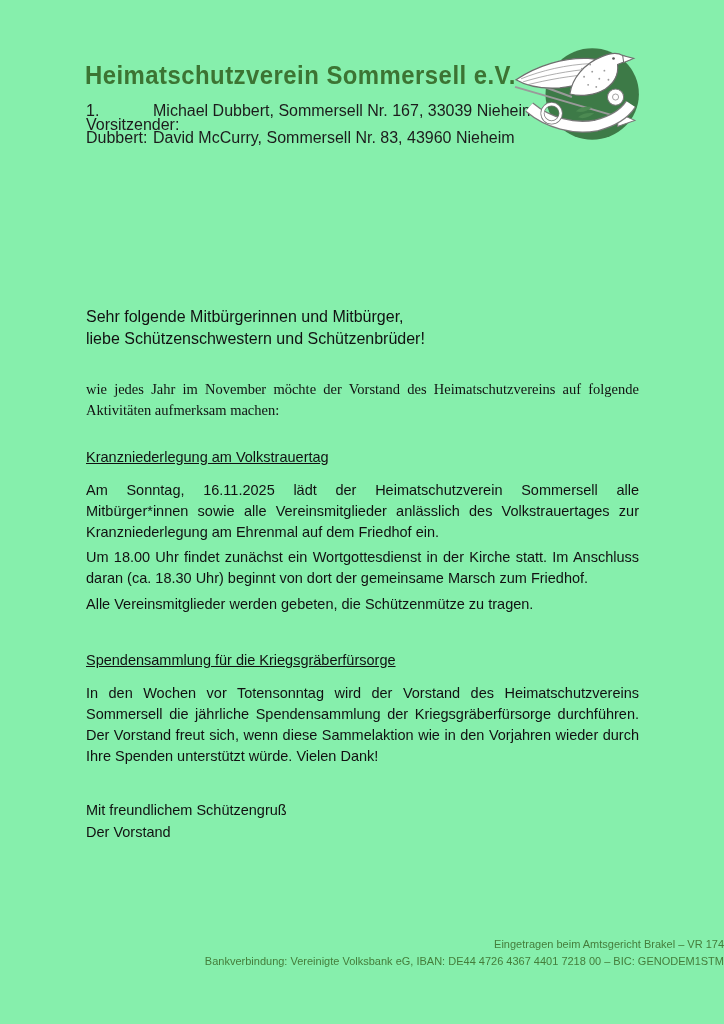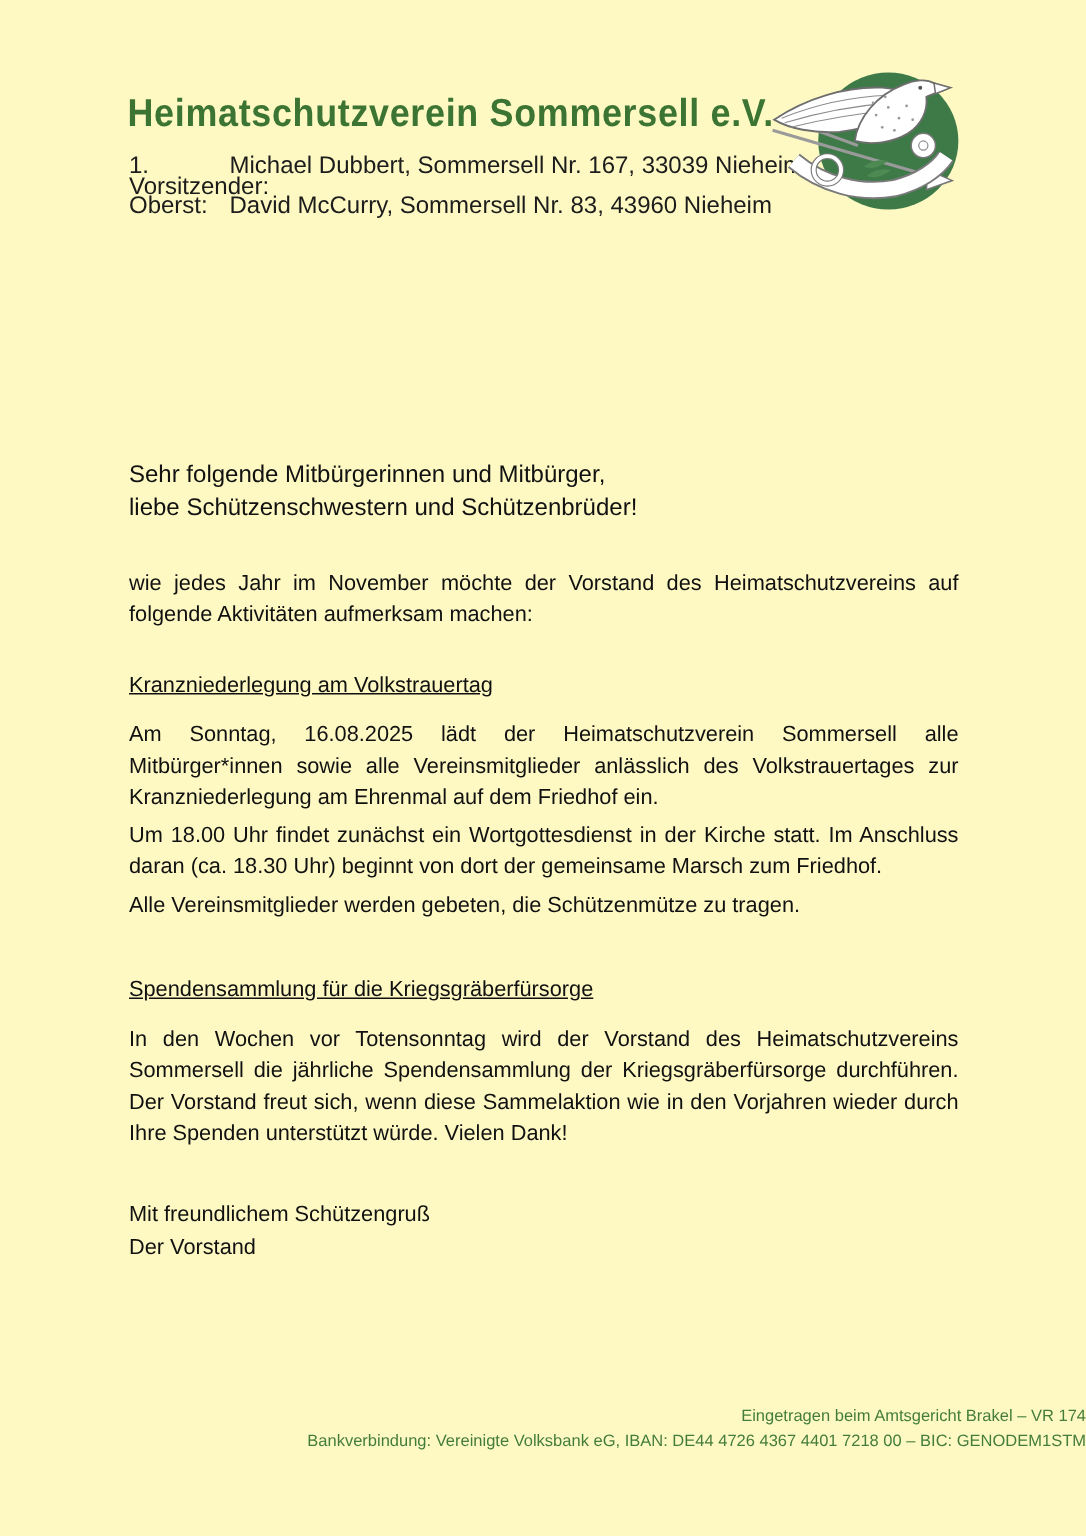--- a/index.html
+++ b/index.html
@@ -1,21 +1,21 @@
 <!DOCTYPE html>
 <html><head>
 <meta charset="utf-8">
 <style>
   * { margin: 0; padding: 0; box-sizing: border-box; }
   html, body { background: #e8e8e8; }
   .page {
     position: relative;
     width: 724px;
     height: 1024px;
-    background: #fef9c3;
+    background: #86efac;
     font-family: "Liberation Sans", sans-serif;
     color: #111111;
     overflow: hidden;
     margin: 0 auto;
   }
   .page-title {
     position: absolute;
     left: 85px;
     top: 60px;
     font-size: 26px;
@@ -59,21 +59,21 @@
   }
   .just { text-align: justify; }
   .heading {
     position: absolute;
     left: 86px;
     font-size: 14.5px;
     line-height: 21px;
     text-decoration: underline;
     text-align: center;
   }
-  .intro      { top: 379px; }
+  .intro      { top: 379px; font-family: Liberation Serif, serif; }
   .s1-head    { top: 447px; }
   .s1-p1      { top: 480px; }
   .s1-p2      { top: 547px; }
   .s1-p3      { top: 594px; }
   .s2-head    { top: 650px; }
   .s2-p1      { top: 683px; }
   .closing {
     position: absolute;
     left: 86px;
     top: 799px;
@@ -97,21 +97,21 @@
 <div class="page">
 
   <div class="page-title">Heimatschutzverein Sommersell e.V.</div>
 
   <div class="contacts">
     <div class="contact-row">
       <span class="contact-label">1. Vorsitzender:</span>
       <span class="contact-value">Michael Dubbert, Sommersell Nr. 167, 33039 Nieheim</span>
     </div>
     <div class="contact-row">
-      <span class="contact-label">Oberst:</span>
+      <span class="contact-label">Dubbert:</span>
       <span class="contact-value">David McCurry, Sommersell Nr. 83, 43960 Nieheim</span>
     </div>
   </div>
 
   <div class="logo">
     <svg width="132" height="98" viewBox="0 0 130 96" xmlns="http://www.w3.org/2000/svg">
       <ellipse cx="78" cy="47" rx="46" ry="45" fill="#3d7a47"></ellipse>
 
       <path d="M2,40 L112,72" stroke="#9a9a9a" stroke-width="2" fill="none"></path>
       <path d="M6,31 L58,50" stroke="#9a9a9a" stroke-width="2" fill="none"></path>
@@ -149,21 +149,21 @@
   </div>
 
   <div class="salutation">
     <div>Sehr folgende Mitbürgerinnen und Mitbürger,</div>
     <div>liebe Schützenschwestern und Schützenbrüder!</div>
   </div>
 
   <p class="bodytext just intro">wie jedes Jahr im November möchte der Vorstand des Heimatschutzvereins auf folgende Aktivitäten aufmerksam machen:</p>
 
   <div class="heading s1-head">Kranzniederlegung am Volkstrauertag</div>
-  <p class="bodytext just s1-p1">Am Sonntag, 16.08.2025 lädt der Heimatschutzverein Sommersell alle Mitbürger*innen sowie alle Vereinsmitglieder anlässlich des Volkstrauertages zur Kranzniederlegung am Ehrenmal auf dem Friedhof ein.</p>
+  <p class="bodytext just s1-p1">Am Sonntag, 16.11.2025 lädt der Heimatschutzverein Sommersell alle Mitbürger*innen sowie alle Vereinsmitglieder anlässlich des Volkstrauertages zur Kranzniederlegung am Ehrenmal auf dem Friedhof ein.</p>
   <p class="bodytext just s1-p2">Um 18.00 Uhr findet zunächst ein Wortgottesdienst in der Kirche statt. Im Anschluss daran (ca. 18.30 Uhr) beginnt von dort der gemeinsame Marsch zum Friedhof.</p>
   <p class="bodytext s1-p3">Alle Vereinsmitglieder werden gebeten, die Schützenmütze zu tragen.</p>
 
   <div class="heading s2-head">Spendensammlung für die Kriegsgräberfürsorge</div>
   <p class="bodytext just s2-p1">In den Wochen vor Totensonntag wird der Vorstand des Heimatschutzvereins Sommersell die jährliche Spendensammlung der Kriegsgräberfürsorge durchführen. Der Vorstand freut sich, wenn diese Sammelaktion wie in den Vorjahren wieder durch Ihre Spenden unterstützt würde. Vielen Dank!</p>
 
   <div class="closing">
     <div>Mit freundlichem Schützengruß</div>
     <div>Der Vorstand</div>
   </div>

